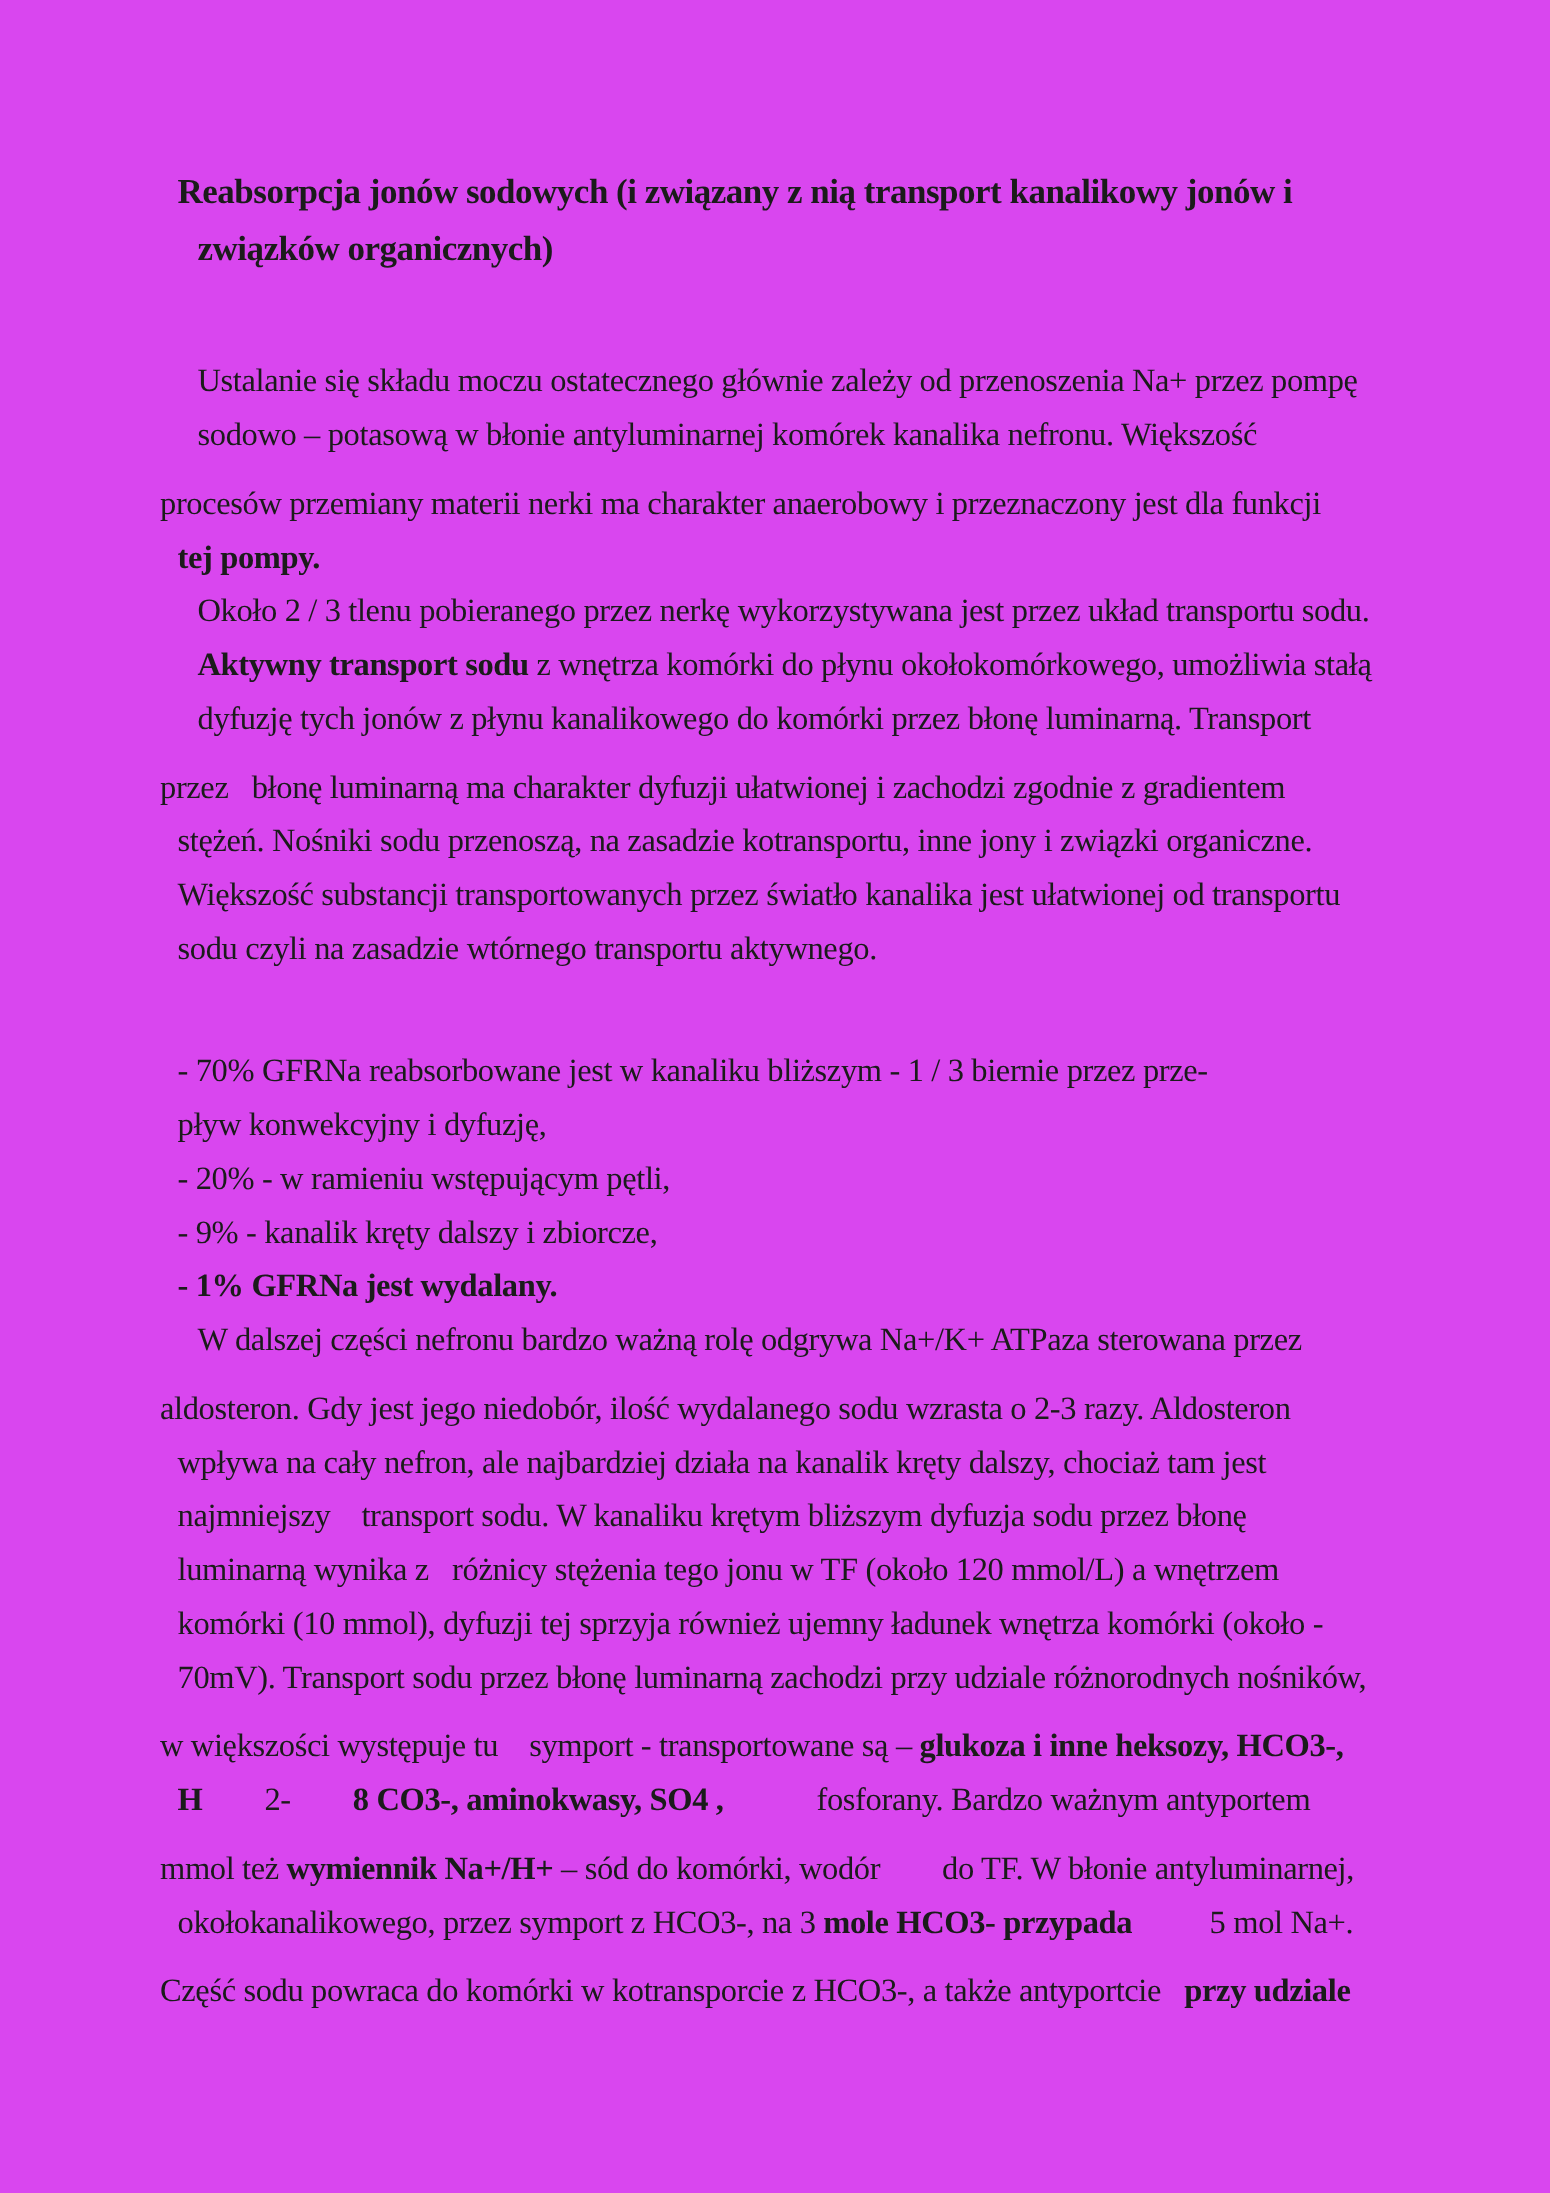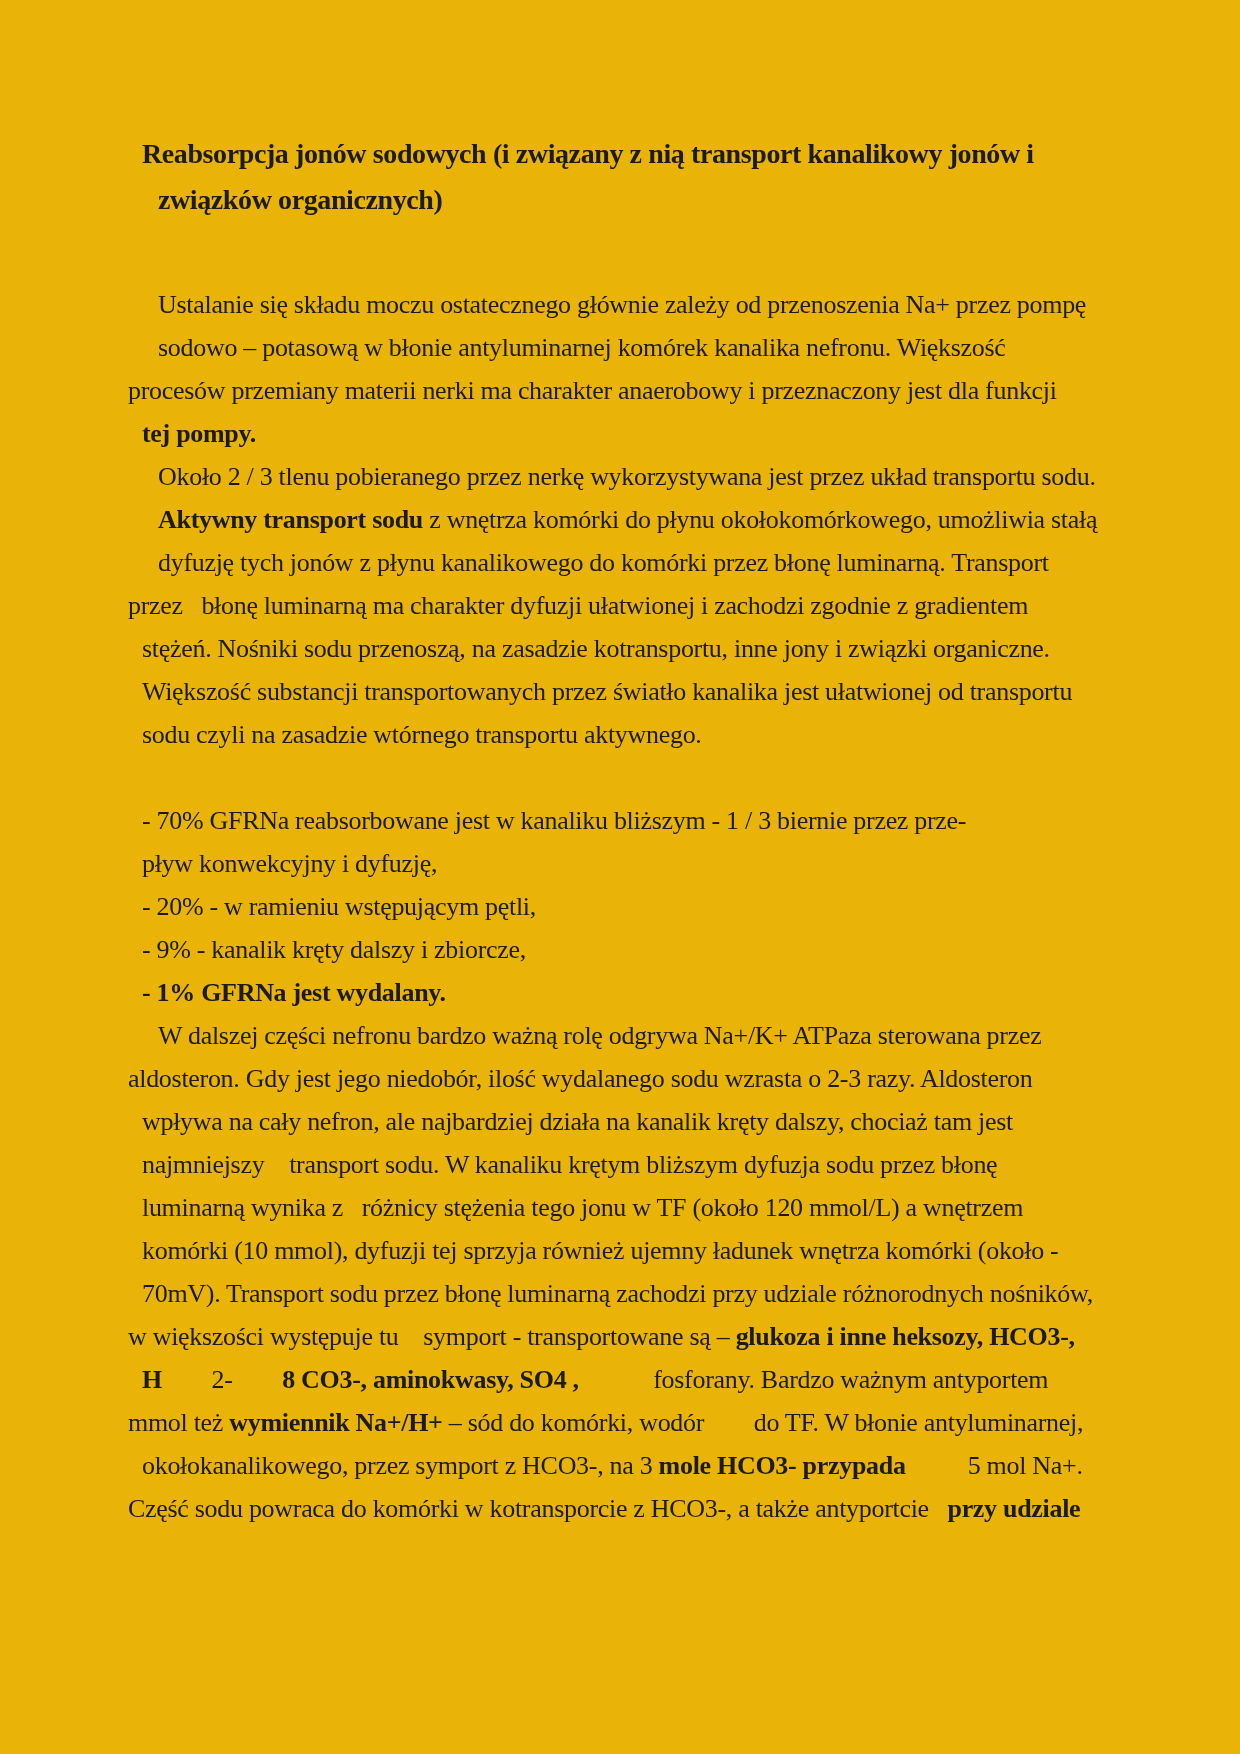--- a/index.html
+++ b/index.html
@@ -33,29 +33,29 @@
   .title-gap {
     height: 60px;
   }
   .line {
     font-size: 26px;
     height: 43px;
     line-height: 43px;
     letter-spacing: -0.3px;
     white-space: pre;
   }
-  .indent-0 { padding-left: 0; }
+  .indent-0 { padding-left: 0; margin-top: 12px; }
   .indent-1 { padding-left: 14px; }
   .indent-2 { padding-left: 30px; }
   .bold { font-weight: bold; }
 </style>
 </head>
 <body>
 
-<div class="page" style="background: #eab308; color: rgb(27, 27, 27);">
+<div class="page" style="background: #d946ef; color: rgb(27, 27, 27);">
   <div class="doc">
     <div id="title">
         <div class="title-line indent-1">Reabsorpcja jonów sodowych (i związany z nią transport kanalikowy jonów i</div>
         <div class="title-line indent-2">związków organicznych)</div>
       </div>
     <div class="title-gap"></div>
     <div id="body">
         <div class="line indent-2"><span class="">Ustalanie się składu moczu ostatecznego głównie zależy od przenoszenia Na+ przez pompę</span></div>
         <div class="line indent-2"><span class="">sodowo – potasową w błonie antyluminarnej komórek kanalika nefronu. Większość</span></div>
         <div class="line indent-0"><span class="">procesów przemiany materii nerki ma charakter anaerobowy i przeznaczony jest dla funkcji</span></div>

